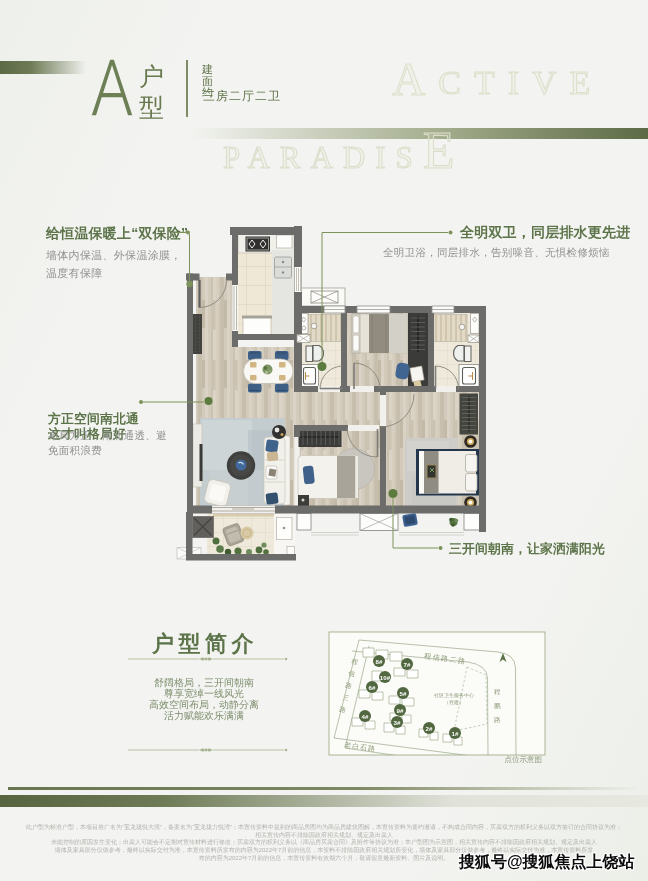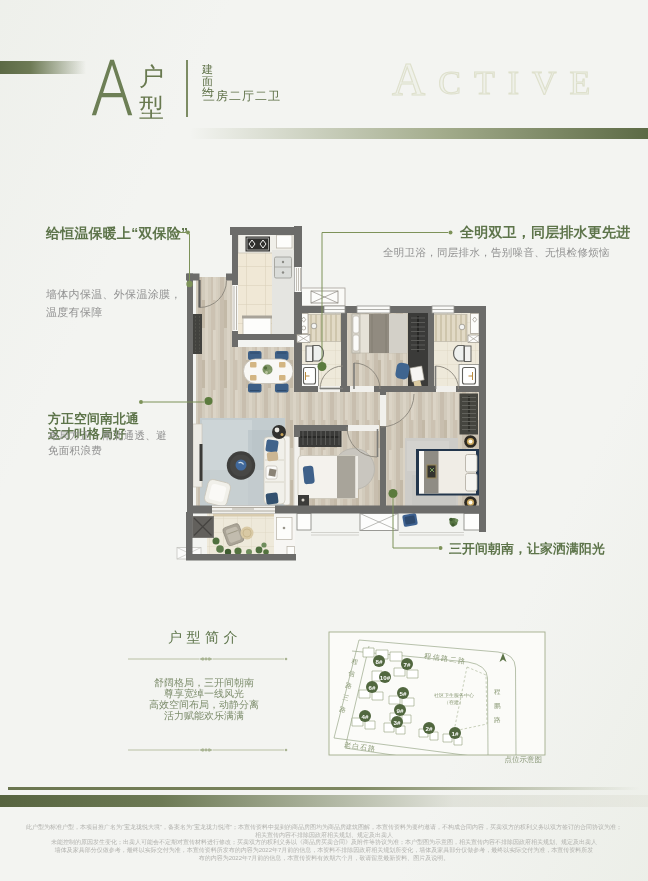--- a/index.html
+++ b/index.html
@@ -13,37 +13,38 @@
 </style></head>
 <body>
 <div id="page">
 
 <div class="abs" style="left:0;top:61px;width:86px;height:13px;background:linear-gradient(to right,#5c6a45 0%,#6d7a55 35%,rgba(240,241,237,0) 100%);"></div>
 
 <div class="abs" style="left:348px;top:53px;font-family:'Liberation Serif',serif;color:rgba(228,230,214,0.25);margin-left:44px;-webkit-text-stroke:1.1px #dee0cc;"><span style="font-size:46px;letter-spacing:13px;">A</span><span style="font-size:34px;letter-spacing:13px;vertical-align:1px;">CTIVE</span></div>
 
 <div class="abs" style="left:190px;top:128px;width:458px;height:11px;background:linear-gradient(to right,rgba(240,241,237,0) 0%,#a3ac8c 55%,#5c6a45 100%);"></div>
 
+<div class="abs" style="left:223px;top:121px;height:45px;font-family:'Liberation Serif',serif;color:rgba(230,232,218,0.18);-webkit-text-stroke:1.1px #dcdecb;"><span style="font-size:31px;letter-spacing:10px;vertical-align:baseline;">PARADIS</span><span style="font-size:52px;vertical-align:baseline;">E</span></div>
 
 <svg class="abs" style="left:89px;top:57px;" width="47" height="60" viewBox="0 0 50 64" preserveAspectRatio="none">
 <path d="M3 62 L22.5 3 H26.5 L46 62 H41.5 L35.5 43 H13.5 L7.5 62 Z M15 38.5 H34 L24.5 8.5 Z" fill="#6d7f55"></path>
 </svg>
 
 <div class="abs" style="left:139px;top:61px;width:28px;color:#68794f;font-size:25px;line-height:30.5px;">户<br>型</div>
 
 <div class="abs" style="left:186px;top:60px;width:2px;height:57px;background:#7d8c64;"></div>
 
 <div class="abs" style="left:202px;top:64px;width:12px;color:#5e7047;font-size:11px;line-height:11.5px;">建<br>面<br>约</div>
 
 
 <div class="abs" style="left:203px;top:88px;color:#5e7047;font-size:12px;letter-spacing:1px;">三房二厅二卫</div>
 
 <div class="abs gtitle" style="left:46px;top:225px;">给恒温保暖上“双保险”</div>
 
-<div class="abs gbody" style="left:46px;top:246px;line-height:18px;margin-top:39px;">墙体内保温、外保温涂膜，<br>温度有保障</div>
+<div class="abs gbody" style="left:46px;top:246px;line-height:18px;">墙体内保温、外保温涂膜，<br>温度有保障</div>
 
 <div class="abs gtitle" style="left:460px;top:224px;">全明双卫，同层排水更先进</div>
 
 <div class="abs gbody" style="left:383px;top:246px;font-size:10.5px;">全明卫浴，同层排水，告别噪音、无惧检修烦恼</div>
 
 <div class="abs gtitle" style="left:48px;top:412px;line-height:15px;font-size:12.8px;font-family:Liberation Serif, serif;">方正空间南北通<br>这才叫格局好</div>
 
 <div class="abs gbody" style="left:48px;top:428px;line-height:14.5px;width:125px;font-size:10.5px;">布局方正，南北通透、避免面积浪费</div>
 
 <div class="abs gtitle" style="left:449px;top:541px;font-size:12.8px;">三开间朝南，让家洒满阳光</div>
@@ -518,22 +519,23 @@
 <line x1="128" y1="750" x2="199" y2="750"></line>
 <line x1="213" y1="750" x2="284" y2="750"></line>
 <path d="M199 750 l4 -1.8 l2.2 1.8 l-2.2 1.8 Z" stroke="none"></path>
 <path d="M213 750 l-4 -1.8 l-2.2 1.8 l2.2 1.8 Z" stroke="none"></path>
 <circle cx="206" cy="750" r="1.4" stroke="none"></circle>
 <circle cx="286" cy="750" r="1.3" stroke="none"></circle>
 </g>
 </g>
 </svg>
 
-<div class="abs" style="left:120px;top:629px;width:170px;text-align:center;color:#5d744a;font-size:14px;font-weight:normal;letter-spacing:4.5px;">户型简介</div>
+<div class="abs" style="left:120px;top:629px;width:170px;text-align:center;color:#5d744a;font-size:22px;font-weight:bold;letter-spacing:4.5px;">户型简介</div>
 
 <div class="abs" style="left:104px;top:677px;width:200px;text-align:center;color:#7c8c6b;font-size:10px;line-height:11px;letter-spacing:0px;">舒阔格局，三开间朝南<br>尊享宽绰一线风光<br>高效空间布局，动静分离<br>活力赋能欢乐满满</div>
 
 <div class="abs" style="left:8px;top:787px;width:632px;height:2.5px;background:linear-gradient(to right,#6a754f 0%,#7d8760 55%,rgba(240,241,237,0) 100%);"></div>
 
 <div class="abs" style="left:0;top:795px;width:648px;height:12px;background:linear-gradient(to right,#57644016 0%,#576440 0%,#6d7a55 25%,rgba(210,212,200,.55) 70%,rgba(225,226,216,.5) 100%);"></div>
 
 <div class="abs" style="left:24px;top:824px;width:600px;text-align:center;color:#b2b2ae;font-size:6px;line-height:7.7px;">此户型为标准户型，本项目推广名为“宝龙珑悦大境”，备案名为“宝龙珑力悦湾”；本宣传资料中提到的商品房图均为商品房建筑图解，本宣传资料为要约邀请，不构成合同内容，买卖双方的权利义务以双方签订的合同协议为准；相关宣传内容不排除因政府相关规划、规定及出卖人<br>未能控制的原因发生变化；出卖人可能会不定期对宣传材料进行修改；买卖双方的权利义务以《商品房买卖合同》及附件等协议为准；本户型图为示意图，相关宣传内容不排除因政府相关规划、规定及出卖人<br>墙体及家具部分仅做参考，最终以实际交付为准，本宣传资料所发布的内容为2022年7月前的信息，本资料不排除因政府相关规划所变化，墙体及家具部分仅做参考，最终以实际交付为准，本宣传资料所发<br>布的内容为2022年7月前的信息，本宣传资料有效期六个月，敬请留意最新资料、图片及说明。</div>
 
+<div class="abs" style="left:459px;top:852px;color:#0b0b0b;font-weight:bold;font-size:16px;white-space:nowrap;letter-spacing:0px;text-shadow:0 0 3px #fff,1px 1px 0 #fff,-1px -1px 0 #fff,1px -1px 0 #fff,-1px 1px 0 #fff;">搜狐号@搜狐焦点上饶站</div>
 </div>
 </body></html>

